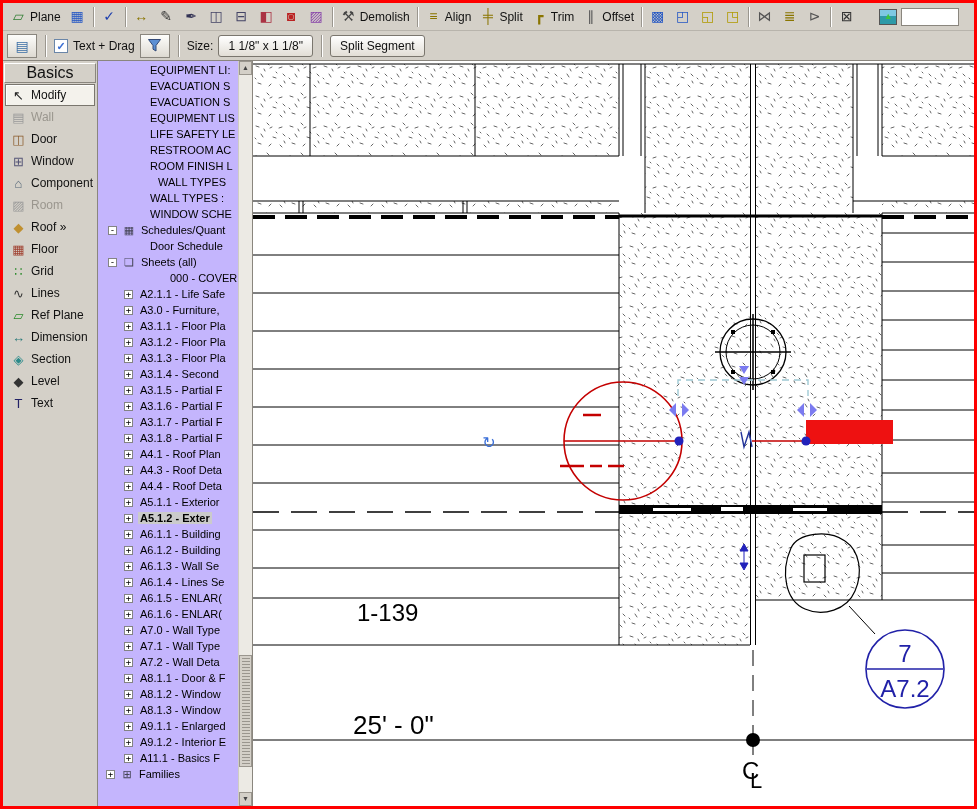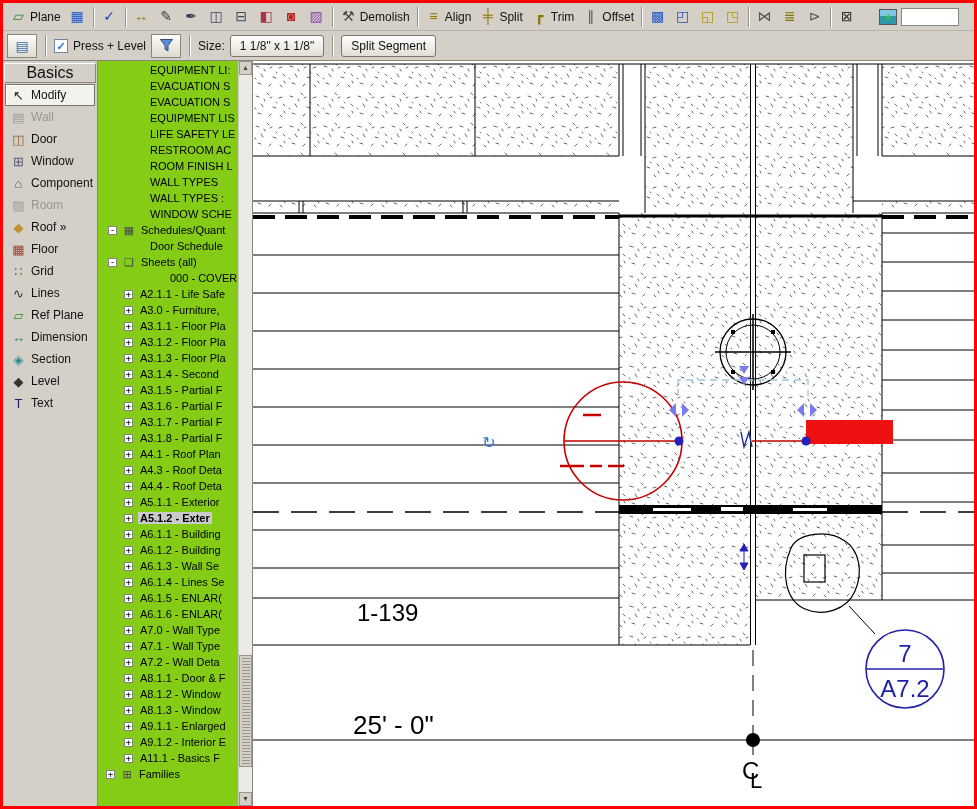--- a/index.html
+++ b/index.html
@@ -37,21 +37,21 @@
   .db-header { height:20px; margin:0 1px 1px 1px; border:1px solid #8a867e; border-top-color:#fff; border-left-color:#fff; background:var(--toolbar-bg,#d4d0c8); font-size:16px; text-align:center; line-height:18px; color:#111; }
   .db-item { height:22px; display:flex; align-items:center; gap:5px; padding-left:5px; font-size:12px; border:1px solid transparent; margin:0 2px; }
   .db-item .dbglyph { width:15px; text-align:center; font-size:13px; flex:none; }
   .db-item.active { background:#f4f2ec; border:1px solid #7a766e; box-shadow:inset 1px 1px 0 #fff; }
   .db-item.disabled { color:#9a968e; }
   .db-spacer { flex:1; }
   
   .browser { width:155px; flex:none; display:flex; flex-direction:column; border-right:1px solid #8a867e; }
   .br-title { height:21px; flex:none; background:var(--toolbar-bg,#d4d0c8); display:flex; align-items:center; font-size:11px; padding:0 3px 0 4px; border-bottom:1px solid #9a968e; white-space:nowrap; overflow:hidden; }
   .br-close { margin-left:auto; width:15px; height:14px; flex:none; border:1px solid #8a867e; background:#e8e4dc; font-size:8px; line-height:12px; text-align:center; color:#333; }
-  .br-tree { flex:1; background:#84cc16; position:relative; overflow:hidden; }
+  .br-tree { flex:1; background:#c4b5fd; position:relative; overflow:hidden; }
   .tree-rows { position:absolute; left:0; top:1px; right:14px; bottom:0; }
   .trow { height:16px; display:flex; align-items:center; white-space:nowrap; font-size:11px; color:#000; }
   .tbox { width:9px; height:9px; flex:none; border:1px solid #848484; background:#fff; font-size:9px; line-height:7px; text-align:center; margin-right:5px; font-family:"DejaVu Sans Mono",monospace; }
   .ticon { width:14px; flex:none; margin-right:3px; font-size:11px; color:#445; text-align:center; }
   .tlabel { padding:0 2px; }
   .trow.bold .tlabel { font-weight:bold; background:#cbcbcb; }
   .scroll { position:absolute; right:0; top:0; bottom:0; width:14px; background:#eceae4; border-left:1px solid #cfccc4; }
   .sarrow { height:14px; background:var(--toolbar-bg,#d4d0c8); border:1px solid #9a968e; font-size:7px; text-align:center; line-height:12px; color:#444; }
   .sarrow.down { position:absolute; bottom:0; left:0; right:0; }
   .sthumb { position:absolute; left:0; right:0; top:594px; height:112px; background:var(--toolbar-bg,#d4d0c8); border:1px solid #9a968e;
@@ -158,21 +158,21 @@
       <button class="titem k-image">
         <span class="glyph" style="color: rgb(62, 196, 62);">▲</span>
       </button>
       <button class="titem k-inputbox"></button>
     </div>
 
   <div class="tb2">
     <button class="propbtn"><span>▤</span></button>
     <div class="vsep"></div>
     <span class="chk">✓</span>
-    <span class="lbl">Press + Level</span>
+    <span class="lbl">Text + Drag</span>
     <button class="filterbtn">
       <svg width="15" height="15" viewBox="0 0 15 15">
           <path d="M1.5 1.5h12L9 7.5v5.5l-3-1.8V7.5Z" fill="#5b8fd4" stroke="#334a77" stroke-width="1"></path>
         </svg>
     </button>
     <div class="vsep"></div>
     <span class="lbl">Size:</span>
     <button class="pushbtn">1 1/8" x 1 1/8"</button>
     <div class="vsep"></div>
     <button class="pushbtn">Split Segment</button>
@@ -273,21 +273,21 @@
               <span class="tlabel">LIFE SAFETY LE</span>
             </div>
             <div class="trow" style="padding-left: 50px;">
 
               <span class="tlabel">RESTROOM AC</span>
             </div>
             <div class="trow" style="padding-left: 50px;">
 
               <span class="tlabel">ROOM FINISH L</span>
             </div>
-            <div class="trow" style="padding-left: 50px;">
+            <div class="trow" style="padding-left: 50px; margin-left: 8px;">
 
               <span class="tlabel">WALL TYPES</span>
             </div>
             <div class="trow" style="padding-left: 50px;">
 
               <span class="tlabel">WALL TYPES :</span>
             </div>
             <div class="trow" style="padding-left: 50px;">
 
               <span class="tlabel">WINDOW SCHE</span>

